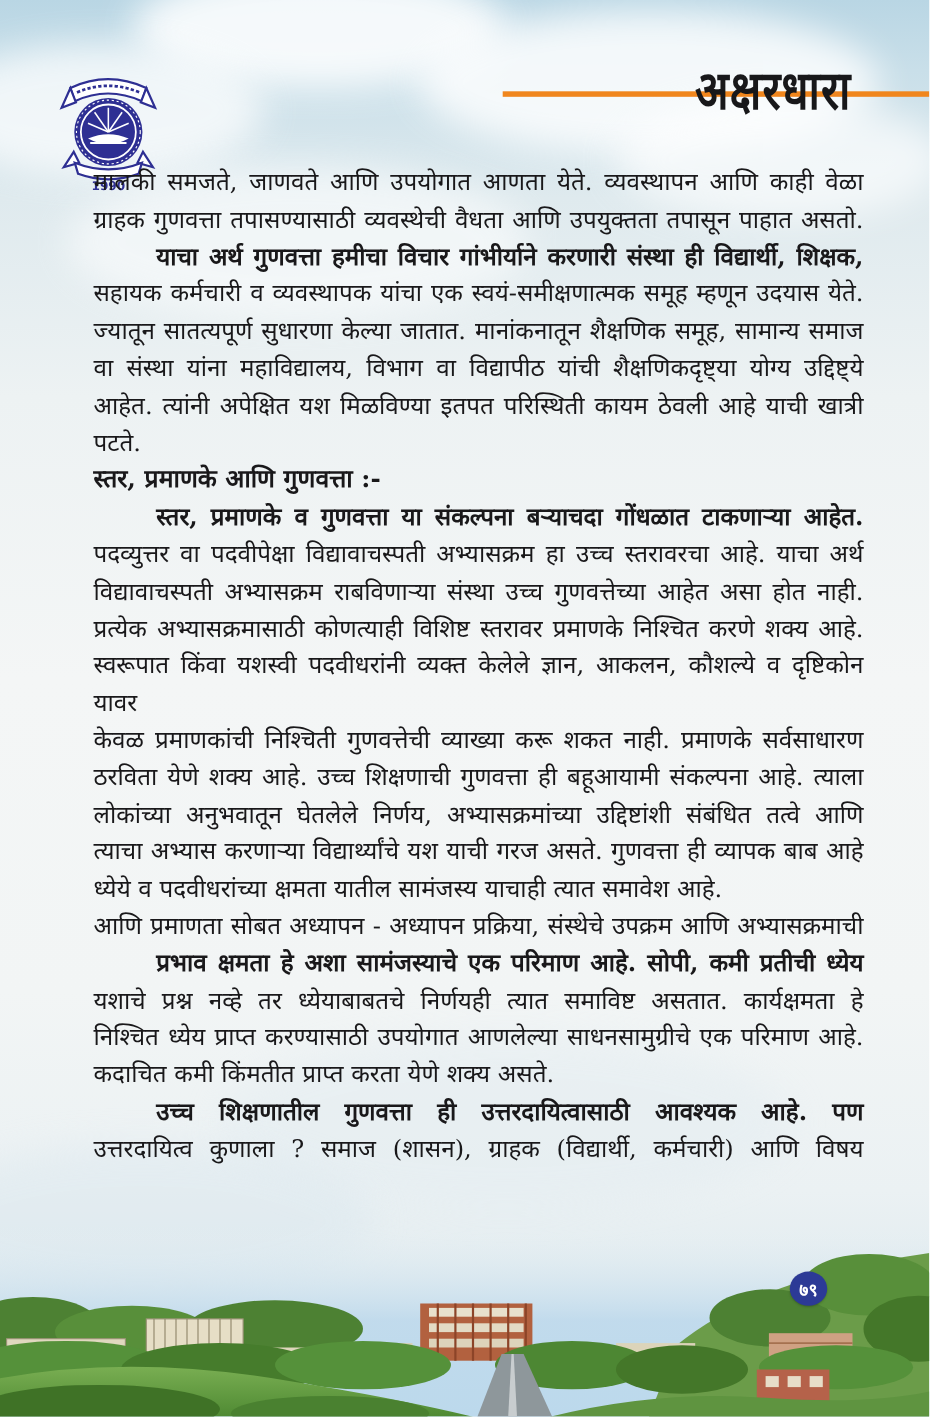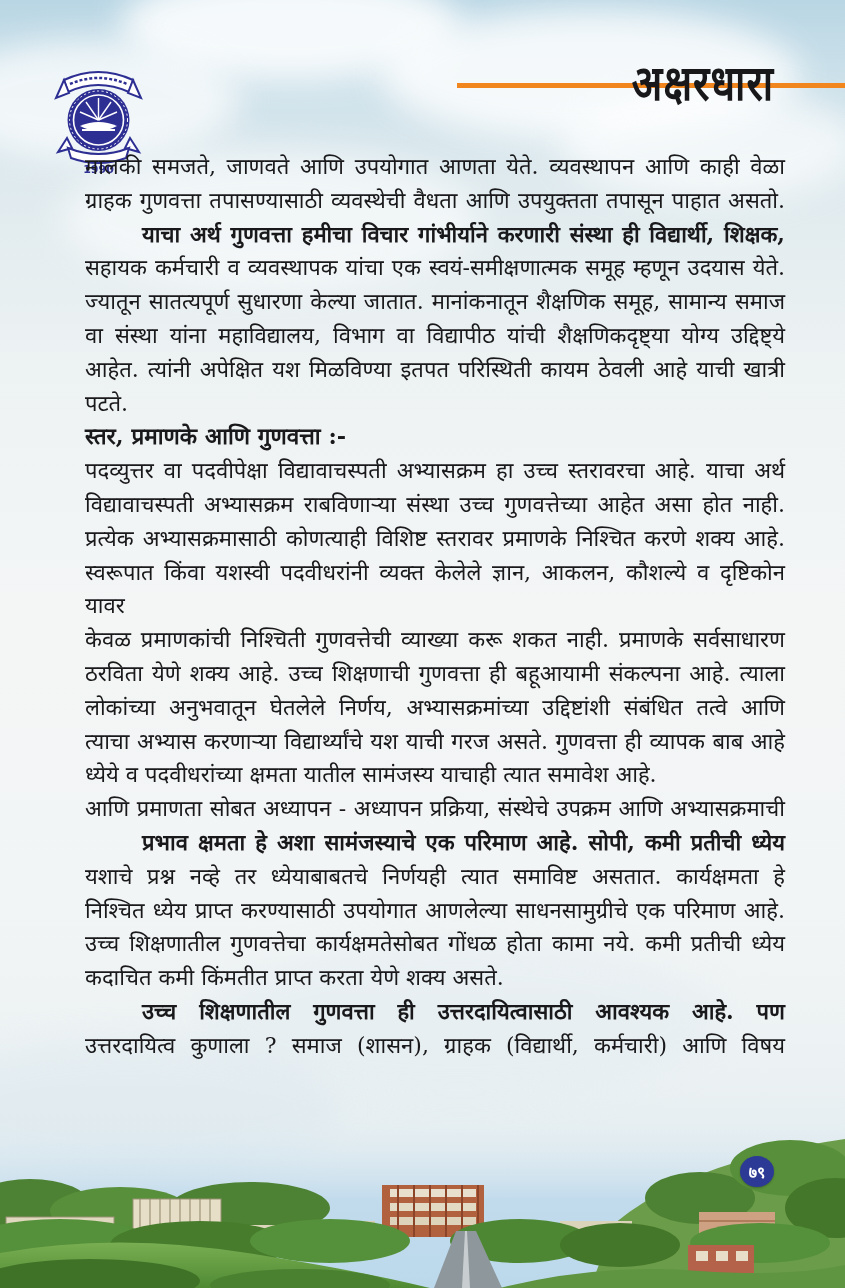--- a/index.html
+++ b/index.html
@@ -28,21 +28,21 @@
 
   .body-text{position:absolute;left:85px;top:150px;width:700px;color:#19181a;
     font-size:22px;line-height:33.8px;}
   .bline{text-align:justify;text-align-last:justify;white-space:normal;}
   .bline.last{text-align-last:left;}
   .bline.indent{text-indent:57px;font-weight:bold;}
   .heading{font-weight:700;text-align:right;text-align-last:left;font-size:22.5px;}
 
   .photo{position:absolute;left:0;bottom:0;width:845px;height:175px;}
 
-  .page-badge{position:absolute;left:740px;top:1156px;width:34px;height:31px;
+  .page-badge{position:absolute;left:718px;top:1156px;width:34px;height:31px;
     background:#2c3a96;border-radius:50%;display:flex;align-items:center;
     justify-content:center;box-shadow:0 1px 2px rgba(0,0,0,.25);z-index:3;text-align:right;}
   .page-badge span{color:#ffffff;font-size:16px;font-weight:700;
     font-family:"DejaVu Serif",serif;}
 </style>
 </head>
 <body>
 
 <div class="page">
 
@@ -83,34 +83,34 @@
   <div class="body-text" id="body-text">
       <div class="bline">मालकी समजते, जाणवते आणि उपयोगात आणता येते. व्यवस्थापन आणि काही वेळा</div>
       <div class="bline">ग्राहक गुणवत्ता तपासण्यासाठी व्यवस्थेची वैधता आणि उपयुक्तता तपासून पाहात असतो.</div>
       <div class="bline indent">याचा अर्थ गुणवत्ता हमीचा विचार गांभीर्याने करणारी संस्था ही विद्यार्थी, शिक्षक,</div>
       <div class="bline">सहायक कर्मचारी व व्यवस्थापक यांचा एक स्वयं-समीक्षणात्मक समूह म्हणून उदयास येते.</div>
       <div class="bline">ज्यातून सातत्यपूर्ण सुधारणा केल्या जातात. मानांकनातून शैक्षणिक समूह, सामान्य समाज</div>
       <div class="bline">वा संस्था यांना महाविद्यालय, विभाग वा विद्यापीठ यांची शैक्षणिकदृष्ट्या योग्य उद्दिष्ट्ये</div>
       <div class="bline">आहेत. त्यांनी अपेक्षित यश मिळविण्या इतपत परिस्थिती कायम ठेवली आहे याची खात्री</div>
       <div class="bline last">पटते.</div>
       <div class="heading">स्तर, प्रमाणके आणि गुणवत्ता :-</div>
+      <div class="bline indent">स्तर, प्रमाणके व गुणवत्ता या संकल्पना बऱ्याचदा गोंधळात टाकणाऱ्या आहेत.</div>
       <div class="bline">पदव्युत्तर वा पदवीपेक्षा विद्यावाचस्पती अभ्यासक्रम हा उच्च स्तरावरचा आहे. याचा अर्थ</div>
       <div class="bline">विद्यावाचस्पती अभ्यासक्रम राबविणाऱ्या संस्था उच्च गुणवत्तेच्या आहेत असा होत नाही.</div>
       <div class="bline">प्रत्येक अभ्यासक्रमासाठी कोणत्याही विशिष्ट स्तरावर प्रमाणके निश्चित करणे शक्य आहे.</div>
       <div class="bline">स्वरूपात किंवा यशस्वी पदवीधरांनी व्यक्त केलेले ज्ञान, आकलन, कौशल्ये व दृष्टिकोन यावर</div>
       <div class="bline">केवळ प्रमाणकांची निश्चिती गुणवत्तेची व्याख्या करू शकत नाही. प्रमाणके सर्वसाधारण</div>
       <div class="bline">ठरविता येणे शक्य आहे. उच्च शिक्षणाची गुणवत्ता ही बहूआयामी संकल्पना आहे. त्याला</div>
       <div class="bline">लोकांच्या अनुभवातून घेतलेले निर्णय, अभ्यासक्रमांच्या उद्दिष्टांशी संबंधित तत्वे आणि</div>
       <div class="bline">त्याचा अभ्यास करणाऱ्या विद्यार्थ्यांचे यश याची गरज असते. गुणवत्ता ही व्यापक बाब आहे</div>
       <div class="bline last">ध्येये व पदवीधरांच्या क्षमता यातील सामंजस्य याचाही त्यात समावेश आहे.</div>
       <div class="bline">आणि प्रमाणता सोबत अध्यापन - अध्यापन प्रक्रिया, संस्थेचे उपक्रम आणि अभ्यासक्रमाची</div>
       <div class="bline indent">प्रभाव क्षमता हे अशा सामंजस्याचे एक परिमाण आहे. सोपी, कमी प्रतीची ध्येय</div>
       <div class="bline">यशाचे प्रश्न नव्हे तर ध्येयाबाबतचे निर्णयही त्यात समाविष्ट असतात. कार्यक्षमता हे</div>
       <div class="bline">निश्चित ध्येय प्राप्त करण्यासाठी उपयोगात आणलेल्या साधनसामुग्रीचे एक परिमाण आहे.</div>
-      <div class="bline">उच्च शिक्षणातील गुणवत्तेचा कार्यक्षमतेसोबत गोंधळ होता कामा नये. कमी प्रतीची ध्येय</div>
       <div class="bline last">कदाचित कमी किंमतीत प्राप्त करता येणे शक्य असते.</div>
       <div class="bline indent">उच्च शिक्षणातील गुणवत्ता ही उत्तरदायित्वासाठी आवश्यक आहे. पण</div>
       <div class="bline">उत्तरदायित्व कुणाला ? समाज (शासन), ग्राहक (विद्यार्थी, कर्मचारी) आणि विषय</div>
     </div>
 
   <svg class="photo" viewBox="0 0 845 175" preserveAspectRatio="none">
     <defs>
       <linearGradient id="skyfade" x1="0" y1="0" x2="0" y2="1">
         <stop offset="0" stop-color="#e9f1f4" stop-opacity="0"></stop>
         <stop offset="0.5" stop-color="#bed9ec" stop-opacity="0.9"></stop>

